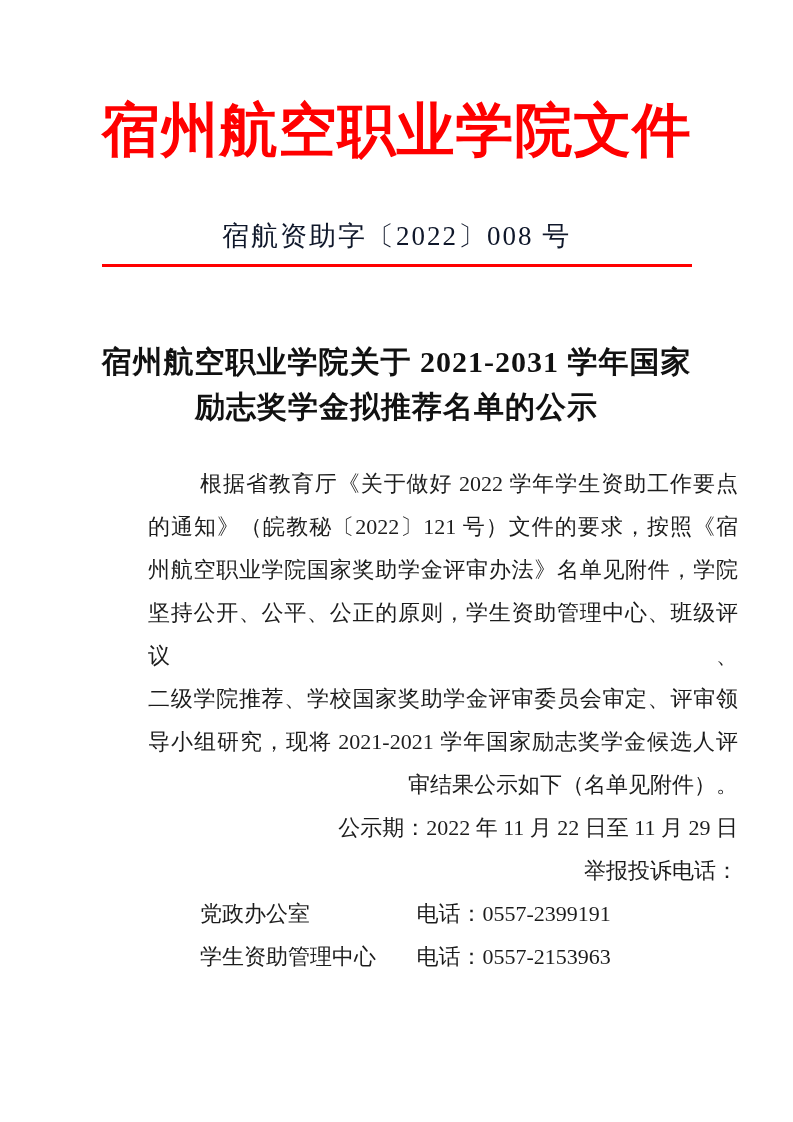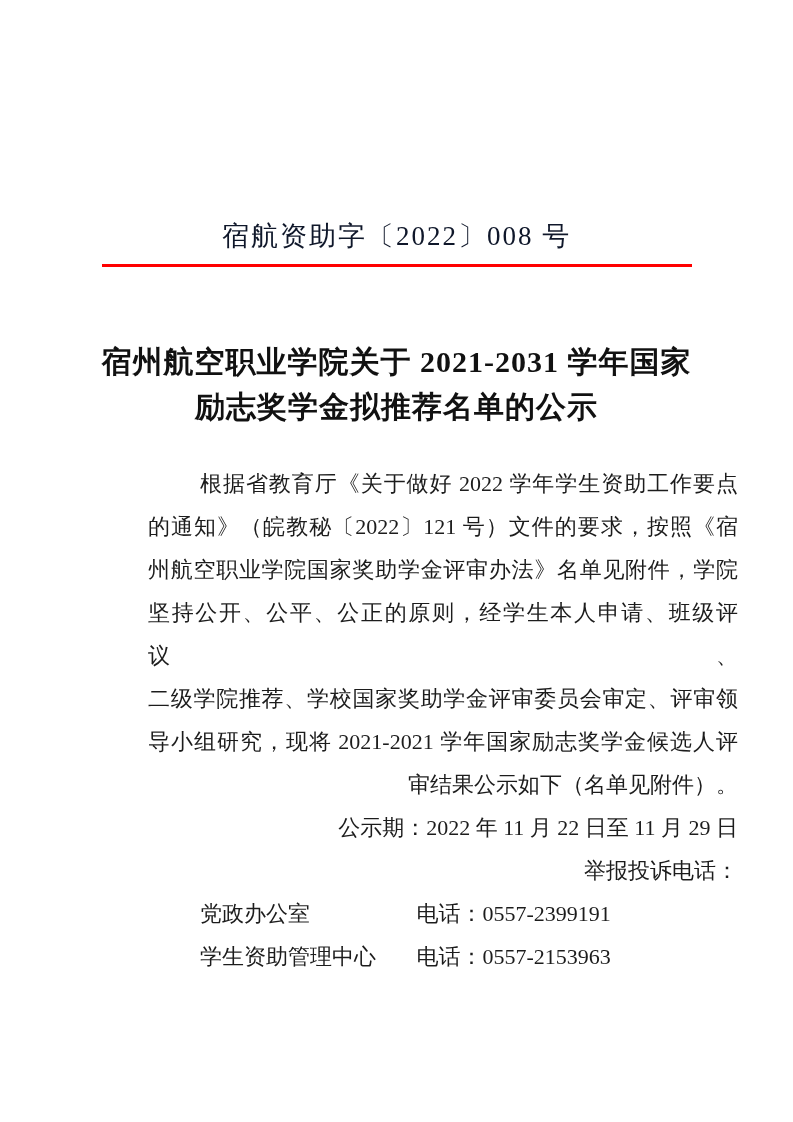--- a/index.html
+++ b/index.html
@@ -90,35 +90,36 @@
   .contact-office {
     display: inline-block;
     min-width: 211px;
   }
 </style>
 </head>
 <body>
 
 <div class="page">
 
+  <div class="red-header-title">宿州航空职业学院文件</div>
 
   <div class="doc-number">宿航资助字〔2022〕008 号</div>
 
   <div class="red-line"></div>
 
   <div class="doc-title">
     <div>宿州航空职业学院关于 2021-2031 学年国家</div>
     <div>励志奖学金拟推荐名单的公示</div>
   </div>
 
   <div class="doc-body">
     <div class="bl j ind">根据省教育厅《关于做好 2022 学年学生资助工作要点</div>
     <div class="bl j">的通知》（皖教秘〔2022〕121 号）文件的要求，按照《宿</div>
     <div class="bl j">州航空职业学院国家奖助学金评审办法》名单见附件，学院</div>
-    <div class="bl j">坚持公开、公平、公正的原则，经学生本人申请、班级评议、</div>
+    <div class="bl j">坚持公开、公平、公正的原则，学生资助管理中心、班级评议、</div>
     <div class="bl j">二级学院推荐、学校国家奖助学金评审委员会审定、评审领</div>
     <div class="bl j">导小组研究，现将 2021-2021 学年国家励志奖学金候选人评</div>
     <div class="bl">审结果公示如下（名单见附件）。</div>
 
     <div class="bl ind">公示期：2022 年 11 月 22 日至 11 月 29 日</div>
 
     <div class="bl ind">举报投诉电话：</div>
 
     <div class="contact-row">
       <span class="contact-office">党政办公室</span>

